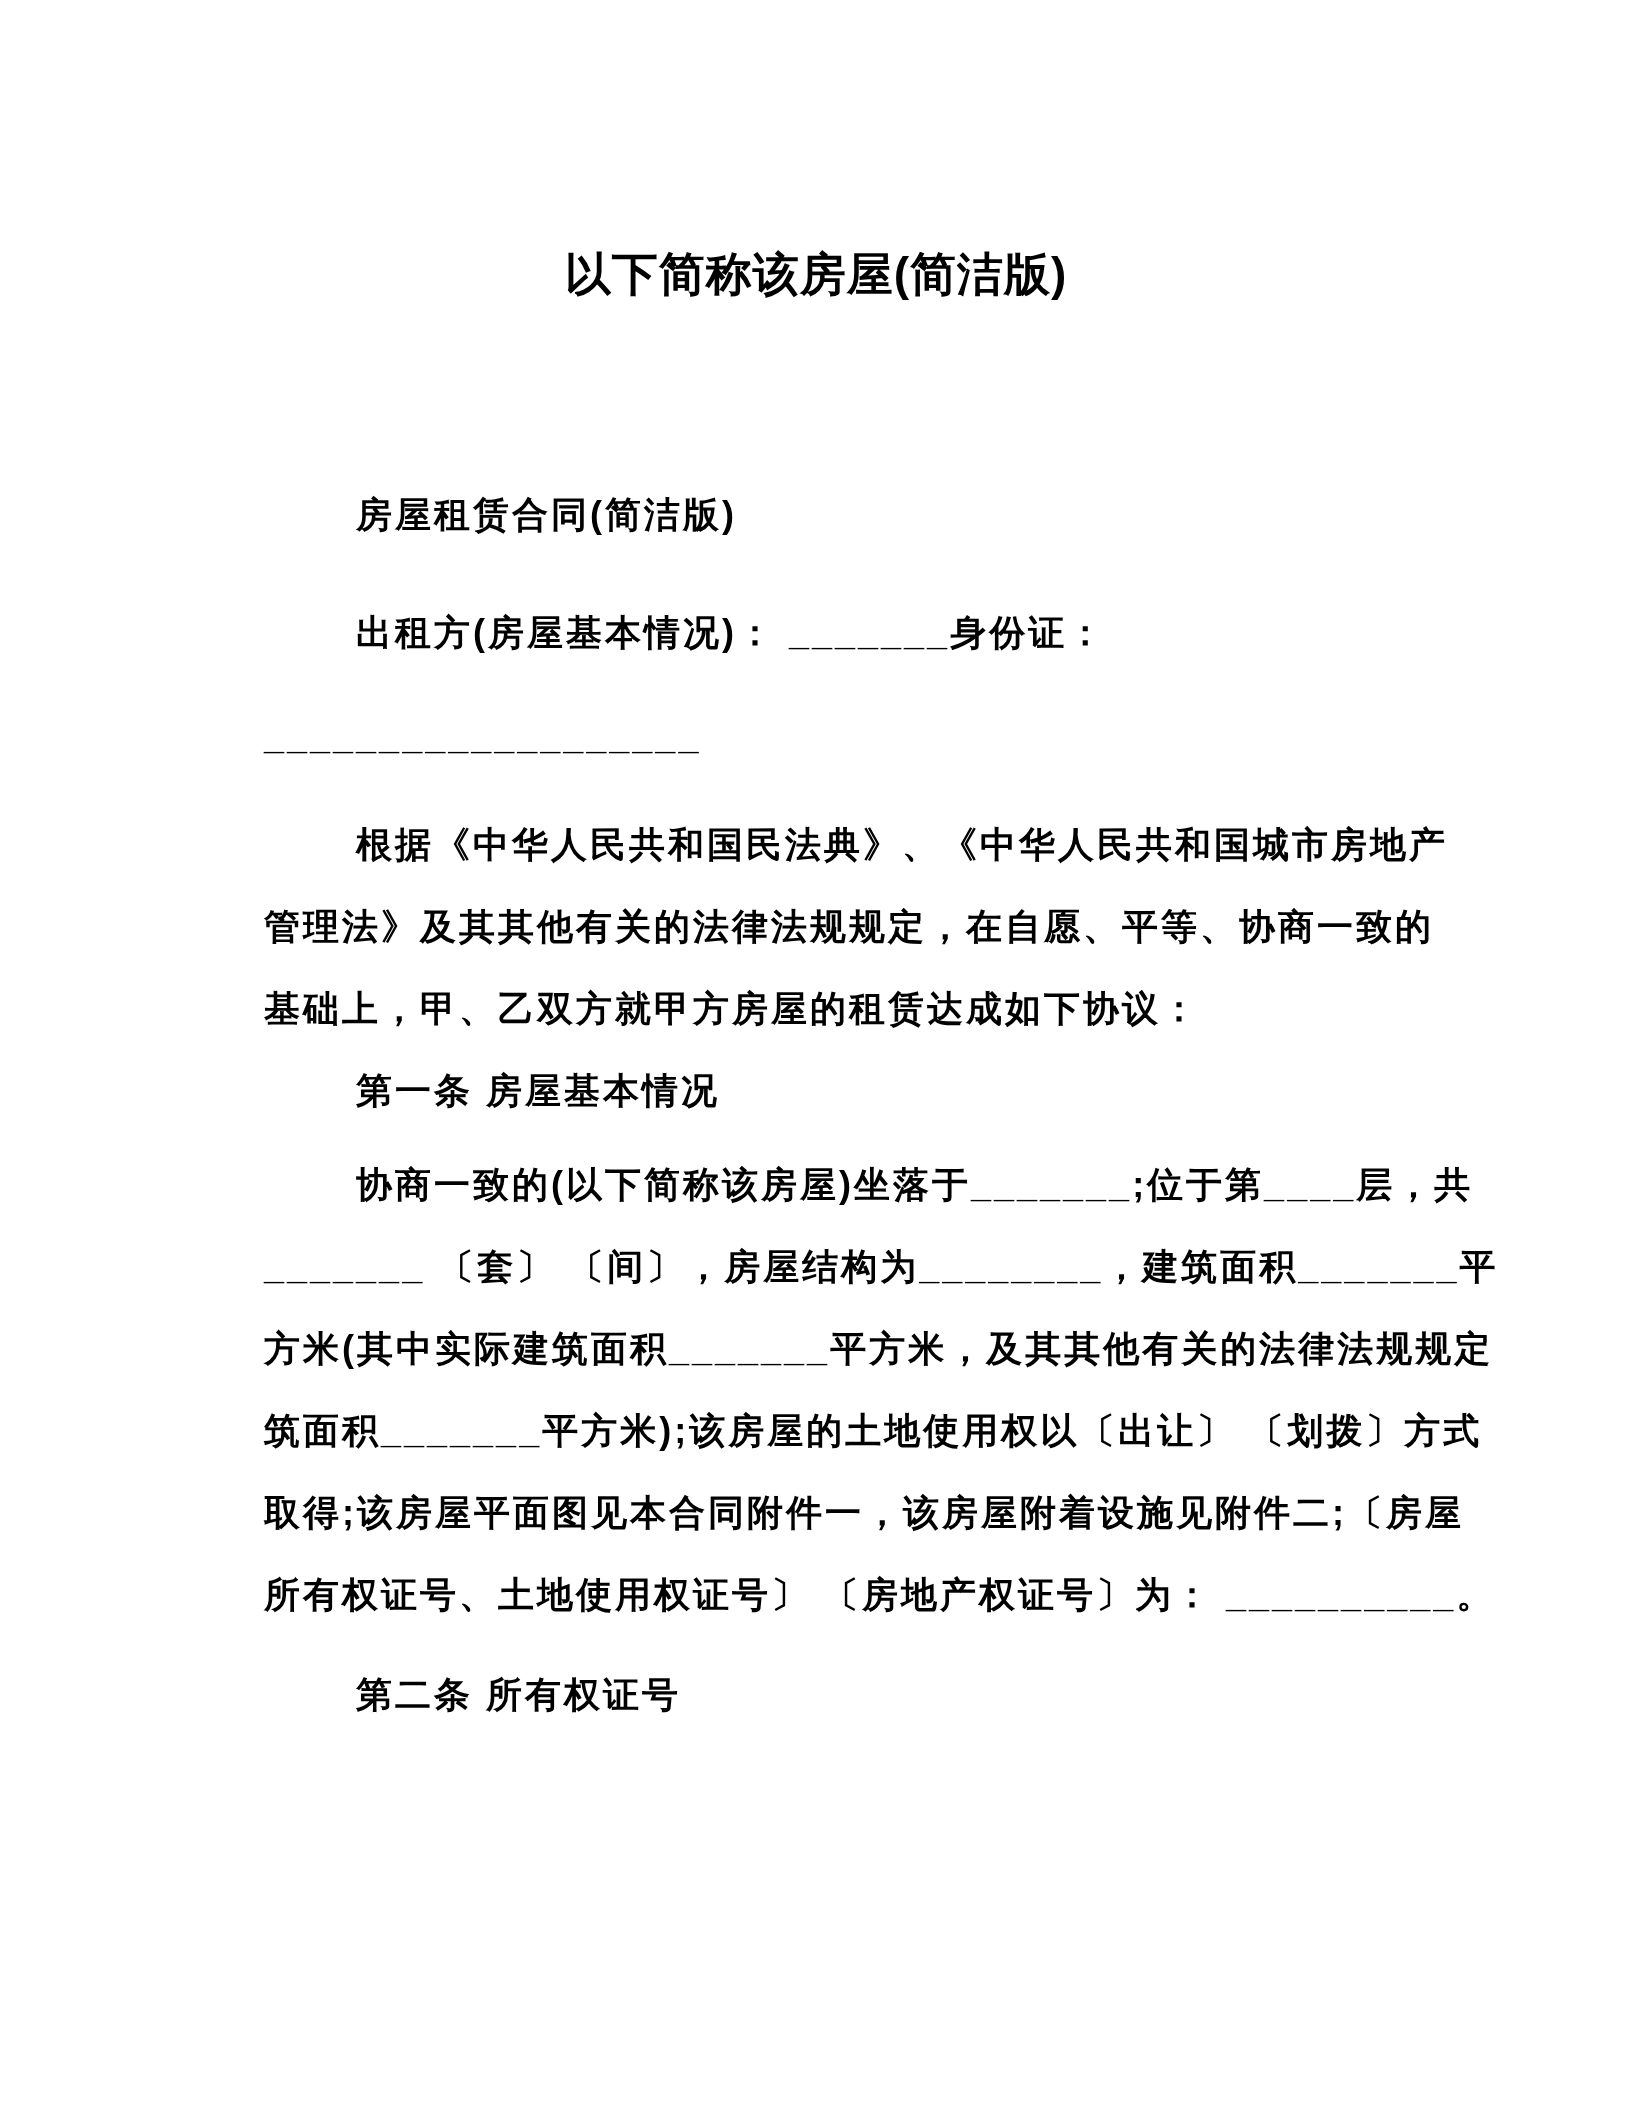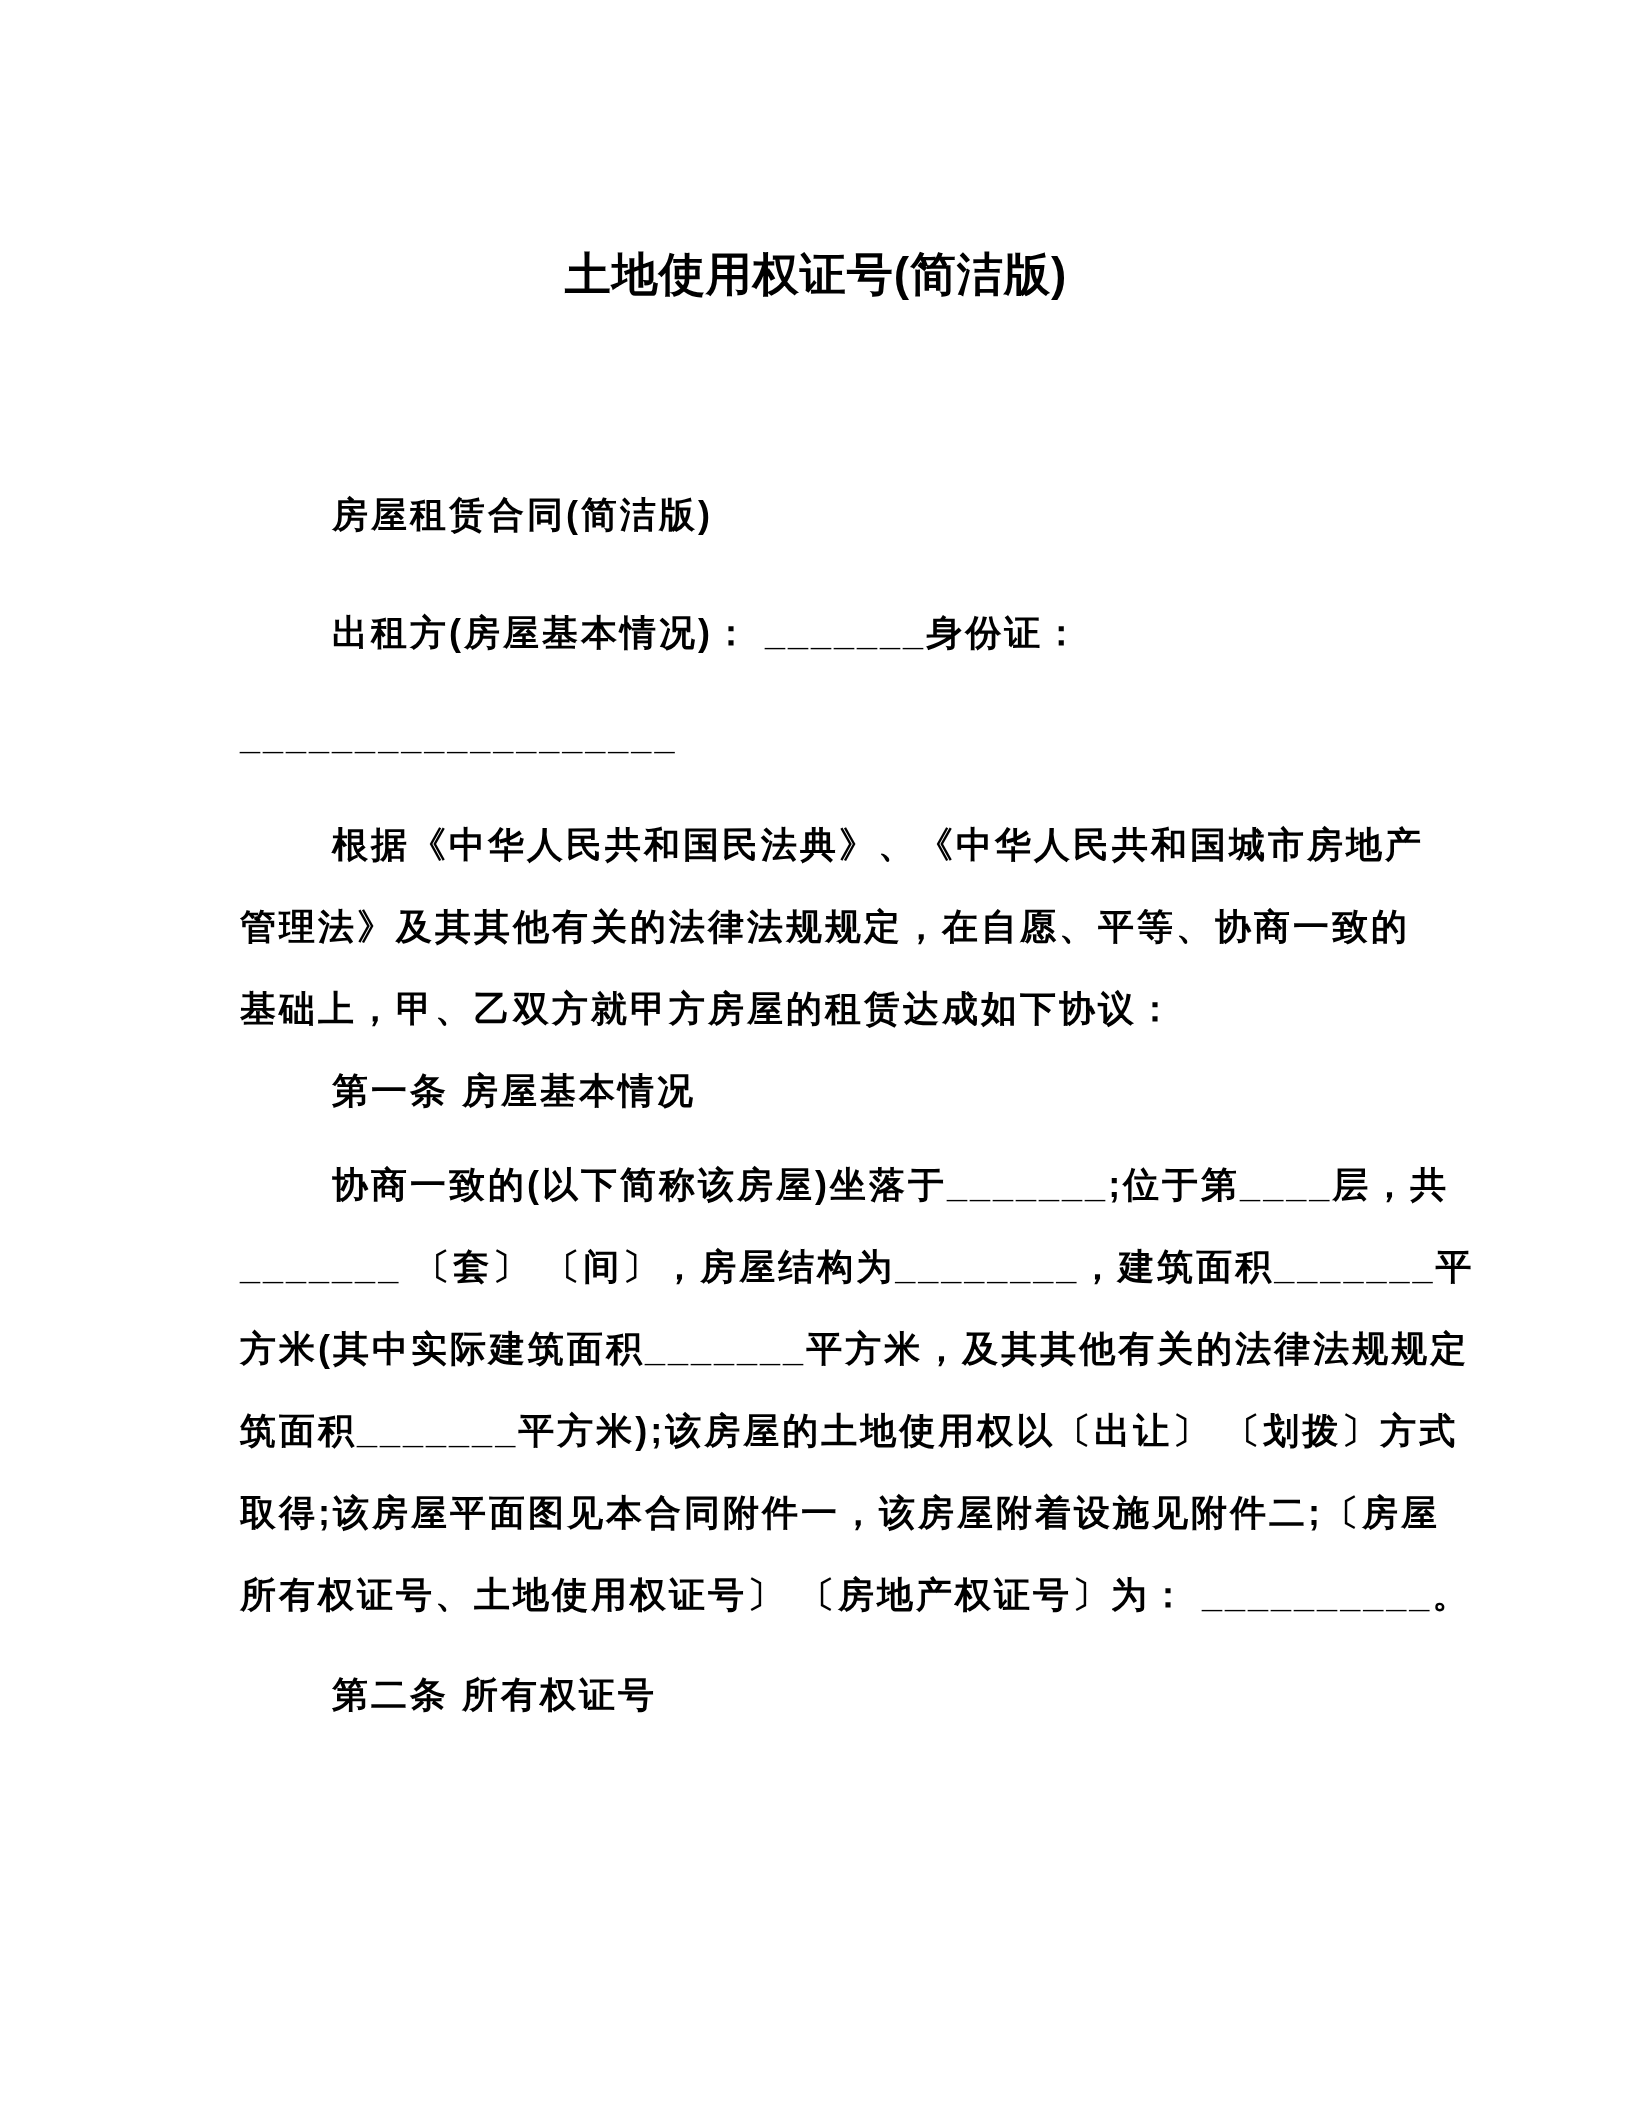--- a/index.html
+++ b/index.html
@@ -39,33 +39,34 @@
   .para:nth-child(5) { margin-top: 0px; }
   .para:nth-child(6) { margin-top: 12px; }
   .para:nth-child(7) { margin-top: 18px; }
   .para:nth-child(8) { margin-top: 13px; }
   .line {
     line-height: 82px;
     font-size: 36px;
     font-weight: 600;
     letter-spacing: 3px;
     white-space: pre;
+    margin-left: 24px;
   }
   .para.bold .line {
     font-weight: 800;
   }
   .line.indent {
     padding-left: 92px;
   }
 </style>
 </head>
 <body>
 
 <div class="page">
-  <div class="doc-title">土地使用权证号(简洁版)</div>
+  <div class="doc-title">以下简称该房屋(简洁版)</div>
   <div class="doc-body">
       <div class="para">
         <div class="line indent">房屋租赁合同(简洁版)</div>
       </div>
       <div class="para">
         <div class="line indent">出租方(房屋基本情况)： _______身份证：</div>
       </div>
       <div class="para">
         <div class="line">___________________</div>
       </div>

